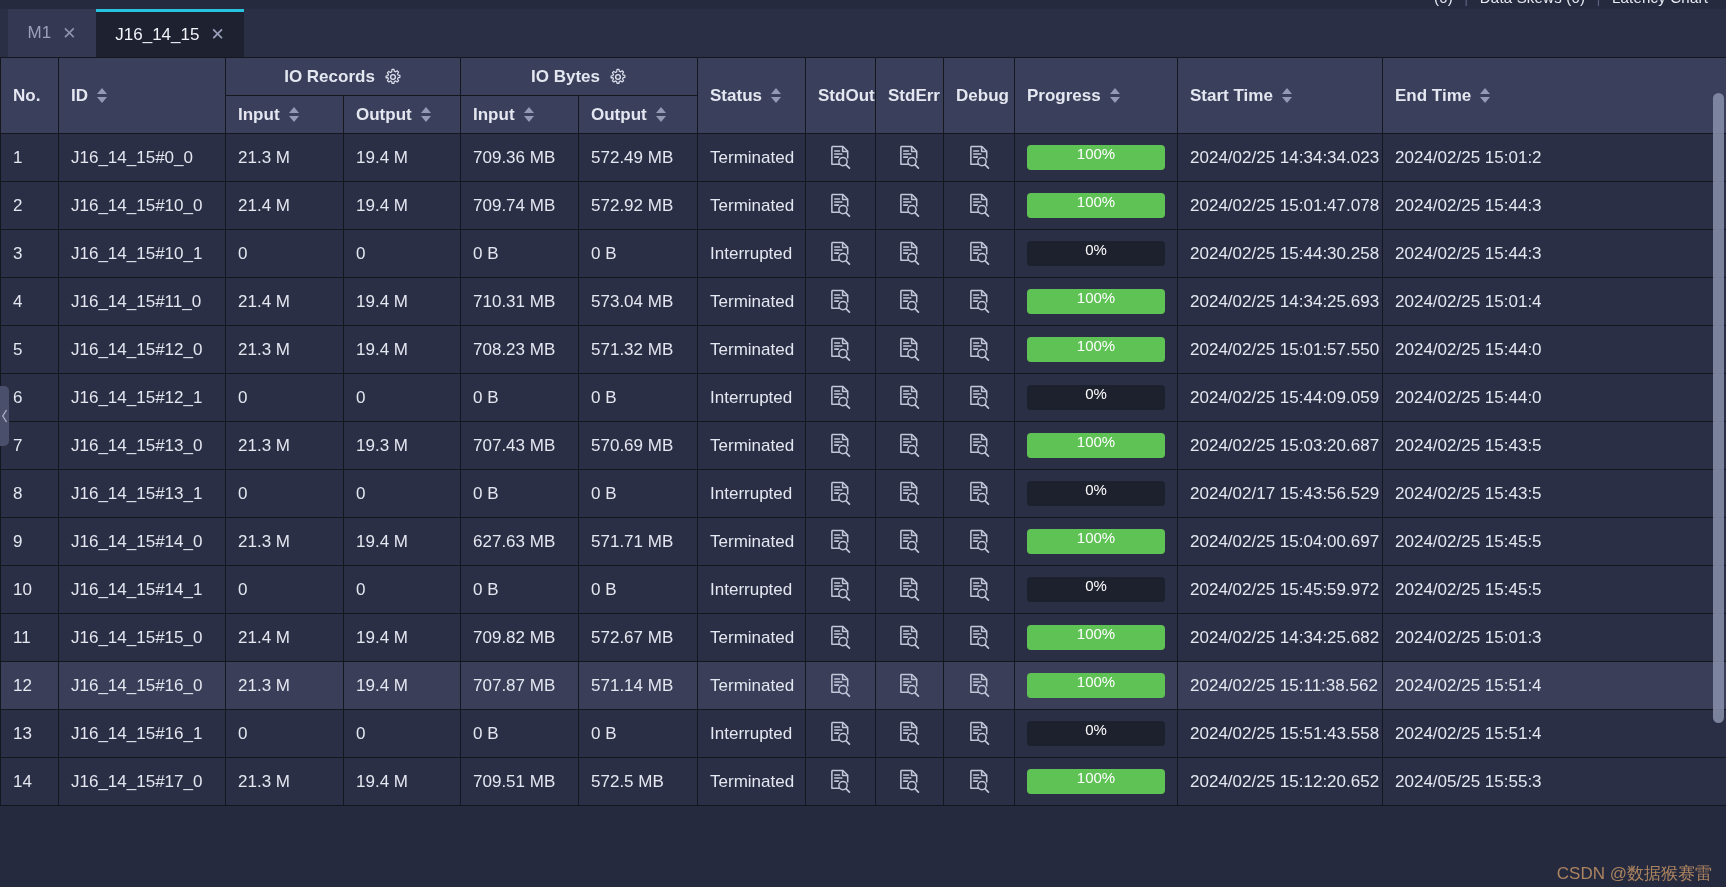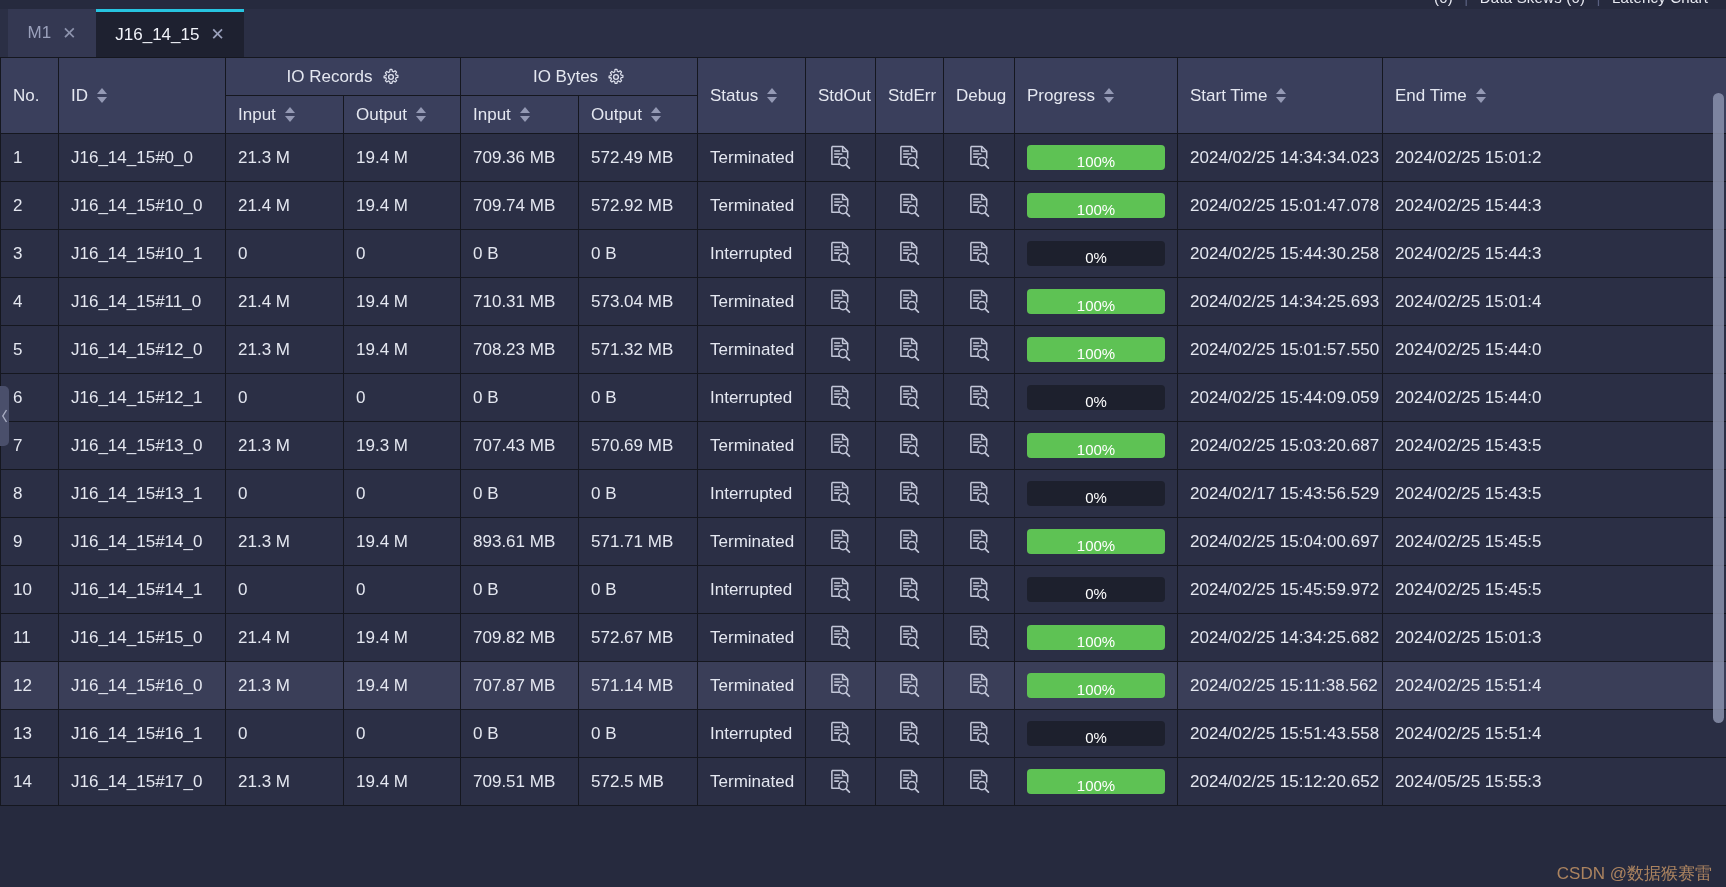--- a/index.html
+++ b/index.html
@@ -58,21 +58,21 @@
     white-space: nowrap;
     overflow: hidden;
   }
   table.grid thead th {
     background: #3a3f5c;
     height: 38px;
     text-align: left;
     vertical-align: middle;
   }
   thead th.center { text-align: center; padding: 0; }
-  .hdr-inner { display: flex; align-items: center; gap: 9px; }
+  .hdr-inner { display: flex; align-items: center; gap: 9px; font-weight: bold; }
   .hdr-inner.ctr { justify-content: center; }
 
   
   .sorter { display: inline-flex; flex-direction: column; gap: 3px; cursor: pointer; }
   .sorter i {
     display: block; width: 0; height: 0;
     border-left: 5px solid transparent; border-right: 5px solid transparent;
   }
   .sorter i.up   { border-bottom: 6px solid #9499b4; }
   .sorter i.down { border-top: 6px solid #9499b4; }
@@ -87,21 +87,21 @@
   tbody tr.hover td { background: #3a3e58; margin-left: 8px; }
   td.num { color: #e4e7f0; }
   td.icon-cell { text-align: center; padding: 0; }
   .docsearch { display: inline-block; width: 23px; height: 25px; cursor: pointer; vertical-align: middle; }
 
   .status-terminated { color: #56c15c; }
   .status-interrupted { color: #e9e249; }
 
   .pbar {
     position: relative; height: 25px; border-radius: 4px;
-    display: flex; align-items: flex-end; justify-content: center;
+    display: flex; align-items: flex-start; justify-content: center;
     font-size: 15px; color: #ffffff; overflow: hidden;
   }
   .pbar.full  { background: #5ec254; }
   .pbar.empty { background: #1d202d; }
 
   
   .edge-handle {
     position: absolute; left: 0; top: 386px; width: 9px; height: 60px;
     background: #4a4f6b; border-radius: 0 5px 5px 0; z-index: 6;
     display: flex; align-items: center; justify-content: center; cursor: pointer;
@@ -622,21 +622,21 @@
               </div>
             </td>
             <td>2024/02/17 15:43:56.529</td>
             <td>2024/02/25 15:43:5</td>
           </tr>
           <tr>
             <td class="num">9</td>
             <td>J16_14_15#14_0</td>
             <td>21.3 M</td>
             <td>19.4 M</td>
-            <td>893.61 MB</td>
+            <td>627.63 MB</td>
             <td>571.71 MB</td>
             <td class="status-terminated">Terminated</td>
             <td class="icon-cell"><svg class="docsearch" viewBox="0 0 24 26">
                 <path d="M3 1.5h11.5L19.5 6.5V14" fill="none" stroke="#c2c6d8" stroke-width="1.6" stroke-linejoin="round"></path>
                 <path d="M3 1.5v18.5h8" fill="none" stroke="#c2c6d8" stroke-width="1.6" stroke-linejoin="round"></path>
                 <path d="M14.2 1.8v5h5.1" fill="none" stroke="#c2c6d8" stroke-width="1.6" stroke-linejoin="round"></path>
                 <path d="M6 6.2h5M6 9.4h7.5M6 12.6h4" stroke="#c2c6d8" stroke-width="1.6" stroke-linecap="round"></path>
                 <circle cx="14.6" cy="17.3" r="4.3" fill="none" stroke="#c2c6d8" stroke-width="1.6"></circle>
                 <path d="M17.9 20.6l3.4 3.4" stroke="#c2c6d8" stroke-width="1.8" stroke-linecap="round"></path>
               </svg></td>

